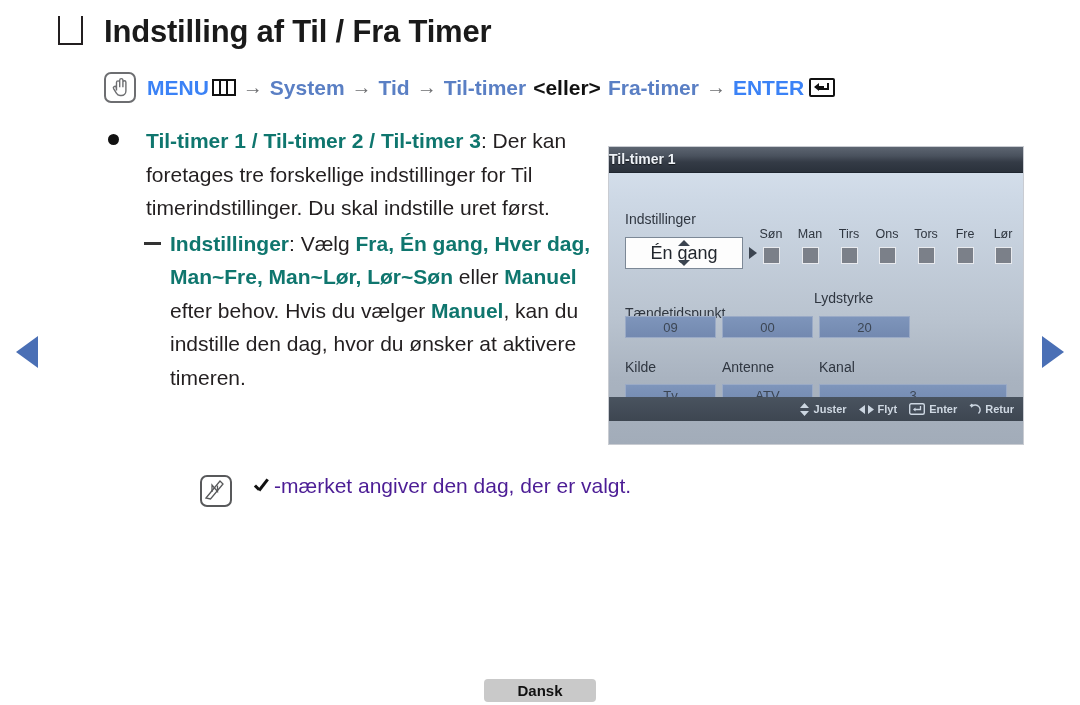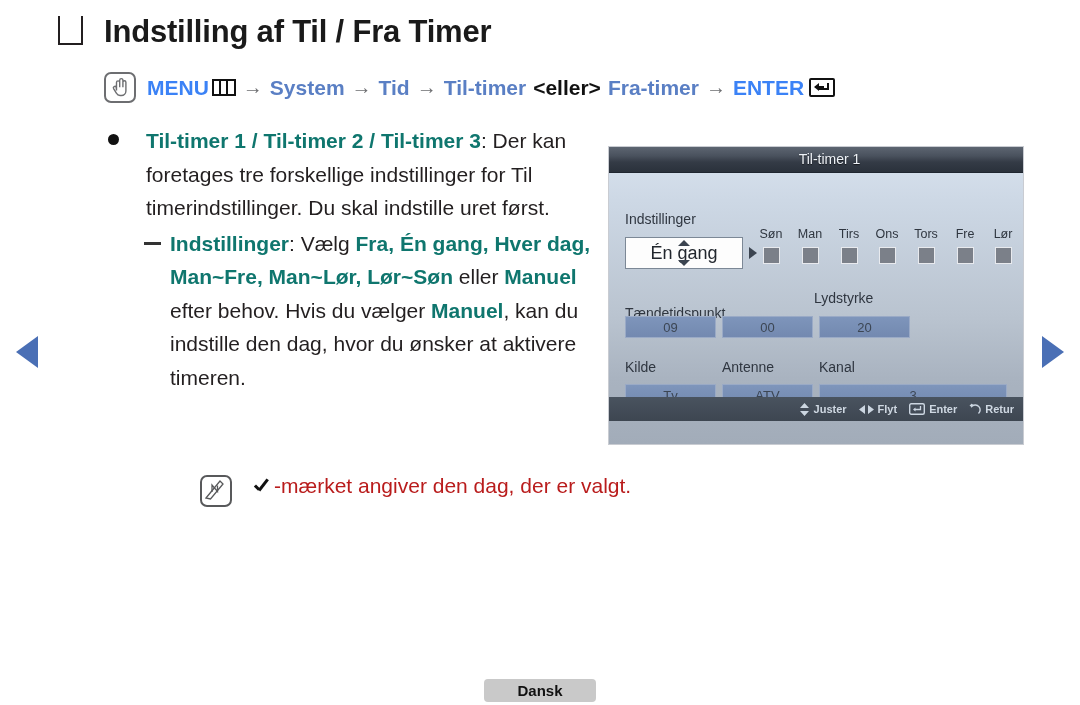--- a/index.html
+++ b/index.html
@@ -111,21 +111,21 @@
   
   .note-row{
     position:absolute;left:200px;top:472px;display:flex;align-items:flex-start;
   }
   .note-icon{
     width:28px;height:28px;border:2px solid #58595b;border-radius:7px;
     position:relative;flex:none;margin-top:3px;
   }
   .note-icon svg{position:absolute;left:1px;top:1px;}
   .note-text{
-    margin-left:21px;font-size:21px;line-height:28px;color:#b91c1c;white-space:nowrap;
+    margin-left:21px;font-size:21px;line-height:28px;color:#4c1d95;white-space:nowrap;
   }
   .chk{
     display:inline-block;width:19px;height:19px;position:relative;
     vertical-align:-3px;margin-right:2px;
   }
   .chk:before{
     content:"";position:absolute;left:2px;top:7px;width:6px;height:2.8px;
     background:#111;transform:rotate(45deg);transform-origin:left center;
   }
   .chk:after{
@@ -134,26 +134,25 @@
   }
 
   
   .osd{
     position:absolute;left:609px;top:147px;width:414px;height:297px;
     box-shadow:0 0 0 1px #c9ccd2;
     background:linear-gradient(to bottom,#d9e3ef 0%,#cdd8e5 18%,#b9c3cf 58%,#a9b3c0 78%,#a2acb9 100%);
     font-family:"Liberation Sans", sans-serif;
   }
   .osd-title{
-    height:25px;line-height:25px;text-align:center;
+    height:25px;line-height:25px;text-align:left;
     background:linear-gradient(to bottom,#5d6571 0%,#4a525e 35%,#343b46 60%,#2a313b 100%);
-    color:#eef2f7;font-size:14px;font-weight:normal;
+    color:#eef2f7;font-size:14px;font-weight:bold;
     text-shadow:0 1px 1px rgba(0,0,0,.6);
     border-bottom:1px solid #1f2630;
-    padding-left:27px;
   }
   .osd-body{position:relative;height:248px;}
   .osd-status{
     position:absolute;left:0;bottom:0;width:100%;height:24px;
     background:linear-gradient(to bottom,#49535f 0%,#3d4651 100%);
     display:flex;align-items:center;justify-content:flex-end;
     padding-right:9px;box-sizing:border-box;
     color:#cfd8e2;font-size:11px;font-weight:bold;
   }
   .st-item{display:flex;align-items:center;margin-left:12px;}

